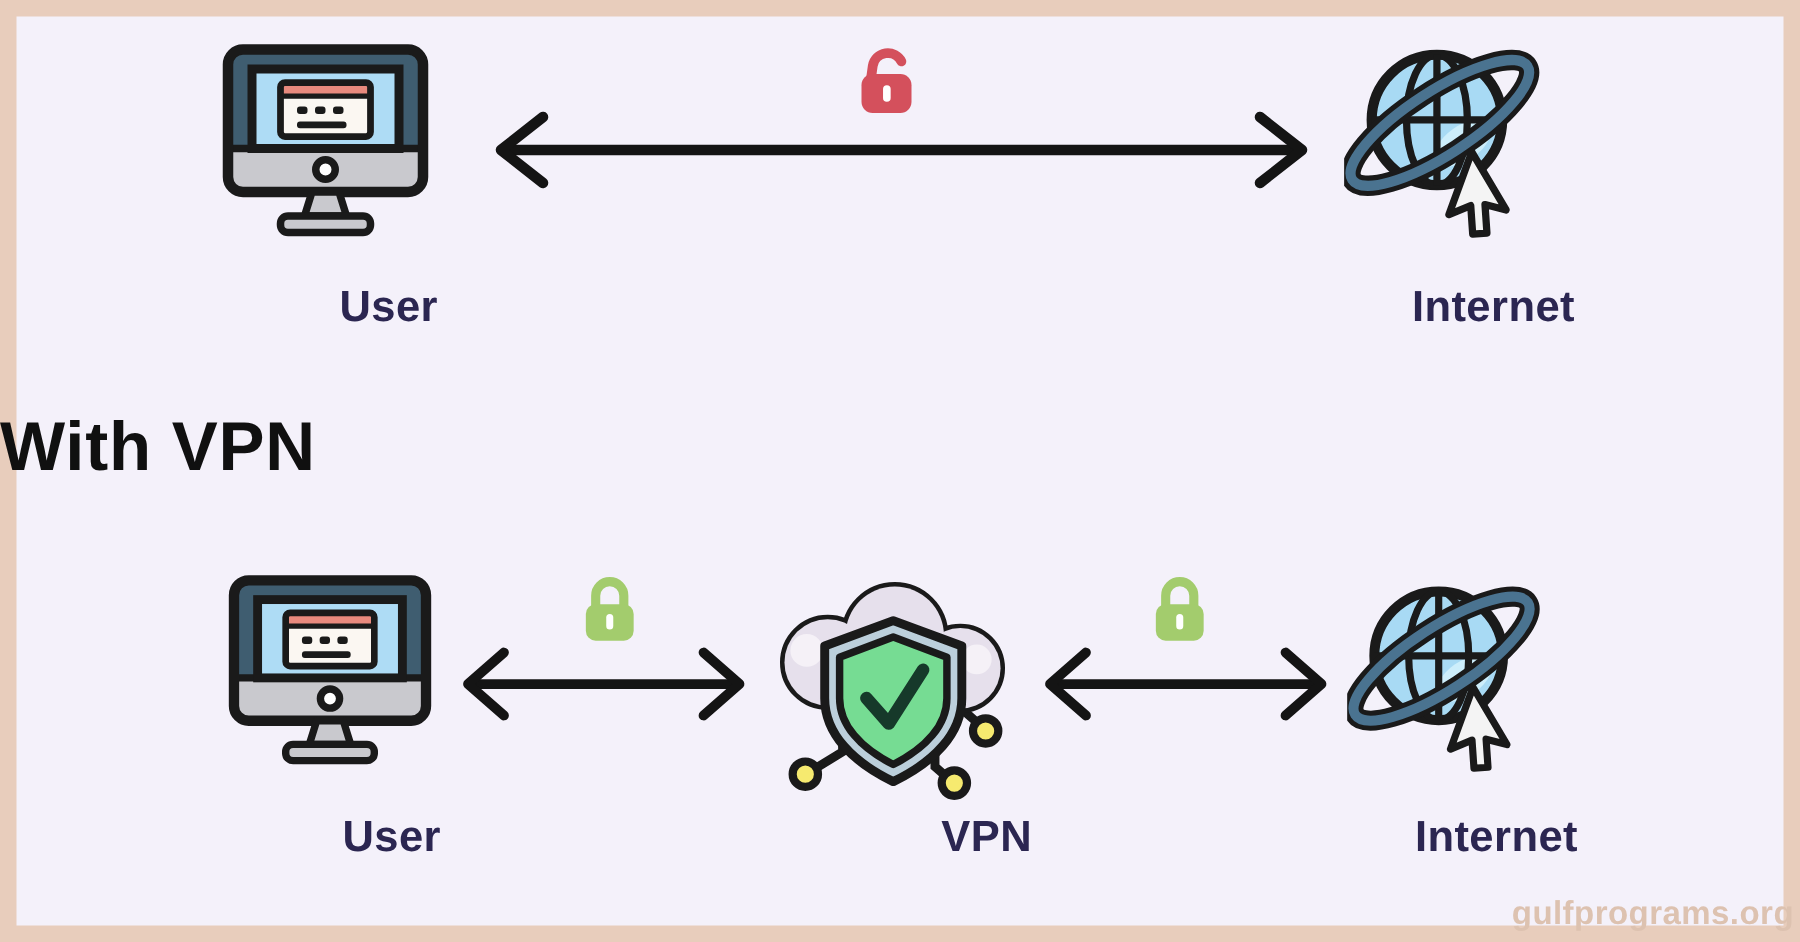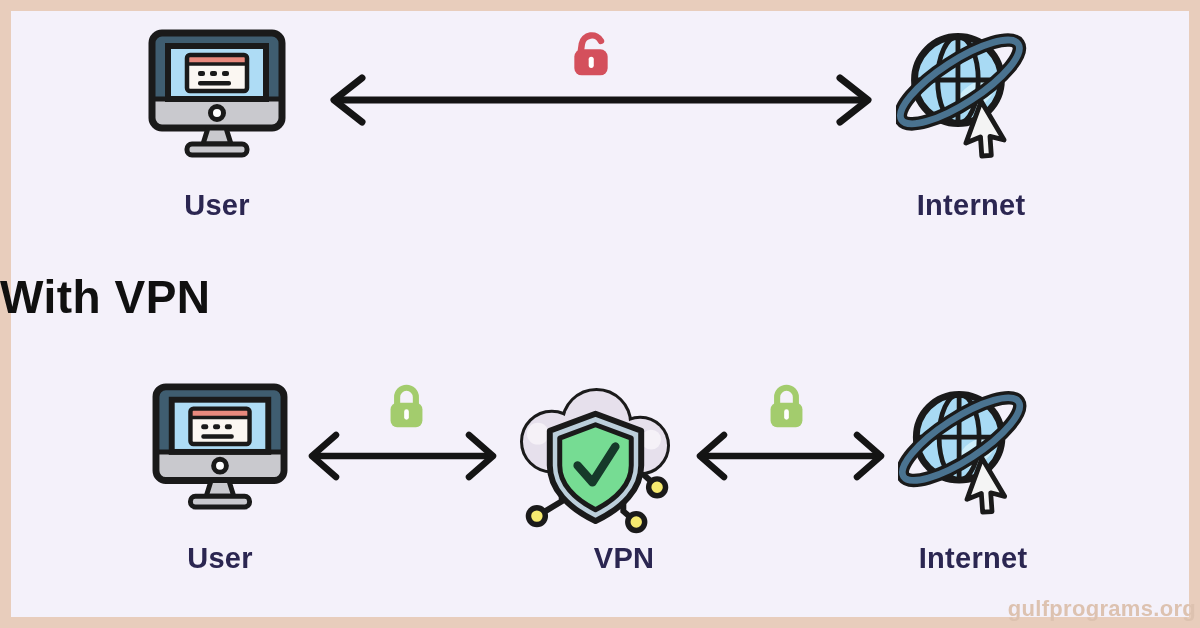--- a/index.html
+++ b/index.html
@@ -1,19 +1,19 @@
 <!DOCTYPE html>
 <html><head>
 <meta charset="utf-8">
 <style>
   html,body{margin:0;padding:0;background:#fff;}
   .stage{position:relative;width:1200px;height:628px;background:#e8cdbc;font-family:"Liberation Sans",sans-serif;overflow:hidden;}
   .canvas{position:absolute;left:11px;top:11px;right:11px;bottom:11px;background:#f4f1fa;}
   svg.icon{position:absolute;overflow:visible;}
-  .label{position:absolute;text-align:center;font-weight:bold;font-size:29px;color:#2b2651;letter-spacing:.3px;}
+  .label{position:absolute;text-align:right;font-weight:bold;font-size:29px;color:#2b2651;letter-spacing:.3px;}
   .title{position:absolute;left:0;top:270px;width:100%;text-align:left;font-weight:bold;font-size:46px;color:#101010;letter-spacing:.5px;}
   .watermark{position:absolute;right:4px;bottom:6px;font-weight:bold;font-size:22px;color:#ddc2b0;letter-spacing:.3px;}
 </style>
 </head>
 <body>
 
 <svg aria-hidden="true" style="position:absolute;width:0;height:0">
   <defs>
     <symbol id="monitor" viewBox="0 0 150 132">
       <rect x="10" y="5" width="130" height="95" rx="10" fill="#3f5d70"></rect>
@@ -128,21 +128,21 @@
     <g fill="none" stroke="#141414" stroke-width="6.5" stroke-linecap="round" stroke-linejoin="round">
       <line x1="18" y1="28" x2="187" y2="28"></line>
       <polyline points="36,7 12,28 36,49"></polyline>
       <polyline points="169,7 193,28 169,49"></polyline>
     </g>
   </svg>
 
   <svg class="icon" style="left:504px;top:380px" width="184" height="154" viewBox="0 0 185 155">
       <use href="#vpncloud"></use>
     </svg>
-  <div class="label" style="left:532px;top:542px;width:184px">VPN</div>
+  <div class="label" style="left:504px;top:542px;width:184px">VPN</div>
 
   <svg class="icon" style="left:764px;top:383px" width="45" height="47" viewBox="0 0 48 50">
       <use href="#lock-closed"></use>
     </svg>
 
   <svg class="icon" style="left:688px;top:428px" width="205" height="56" viewBox="0 0 205 56">
     <g fill="none" stroke="#141414" stroke-width="6.5" stroke-linecap="round" stroke-linejoin="round">
       <line x1="18" y1="28" x2="187" y2="28"></line>
       <polyline points="36,7 12,28 36,49"></polyline>
       <polyline points="169,7 193,28 169,49"></polyline>

